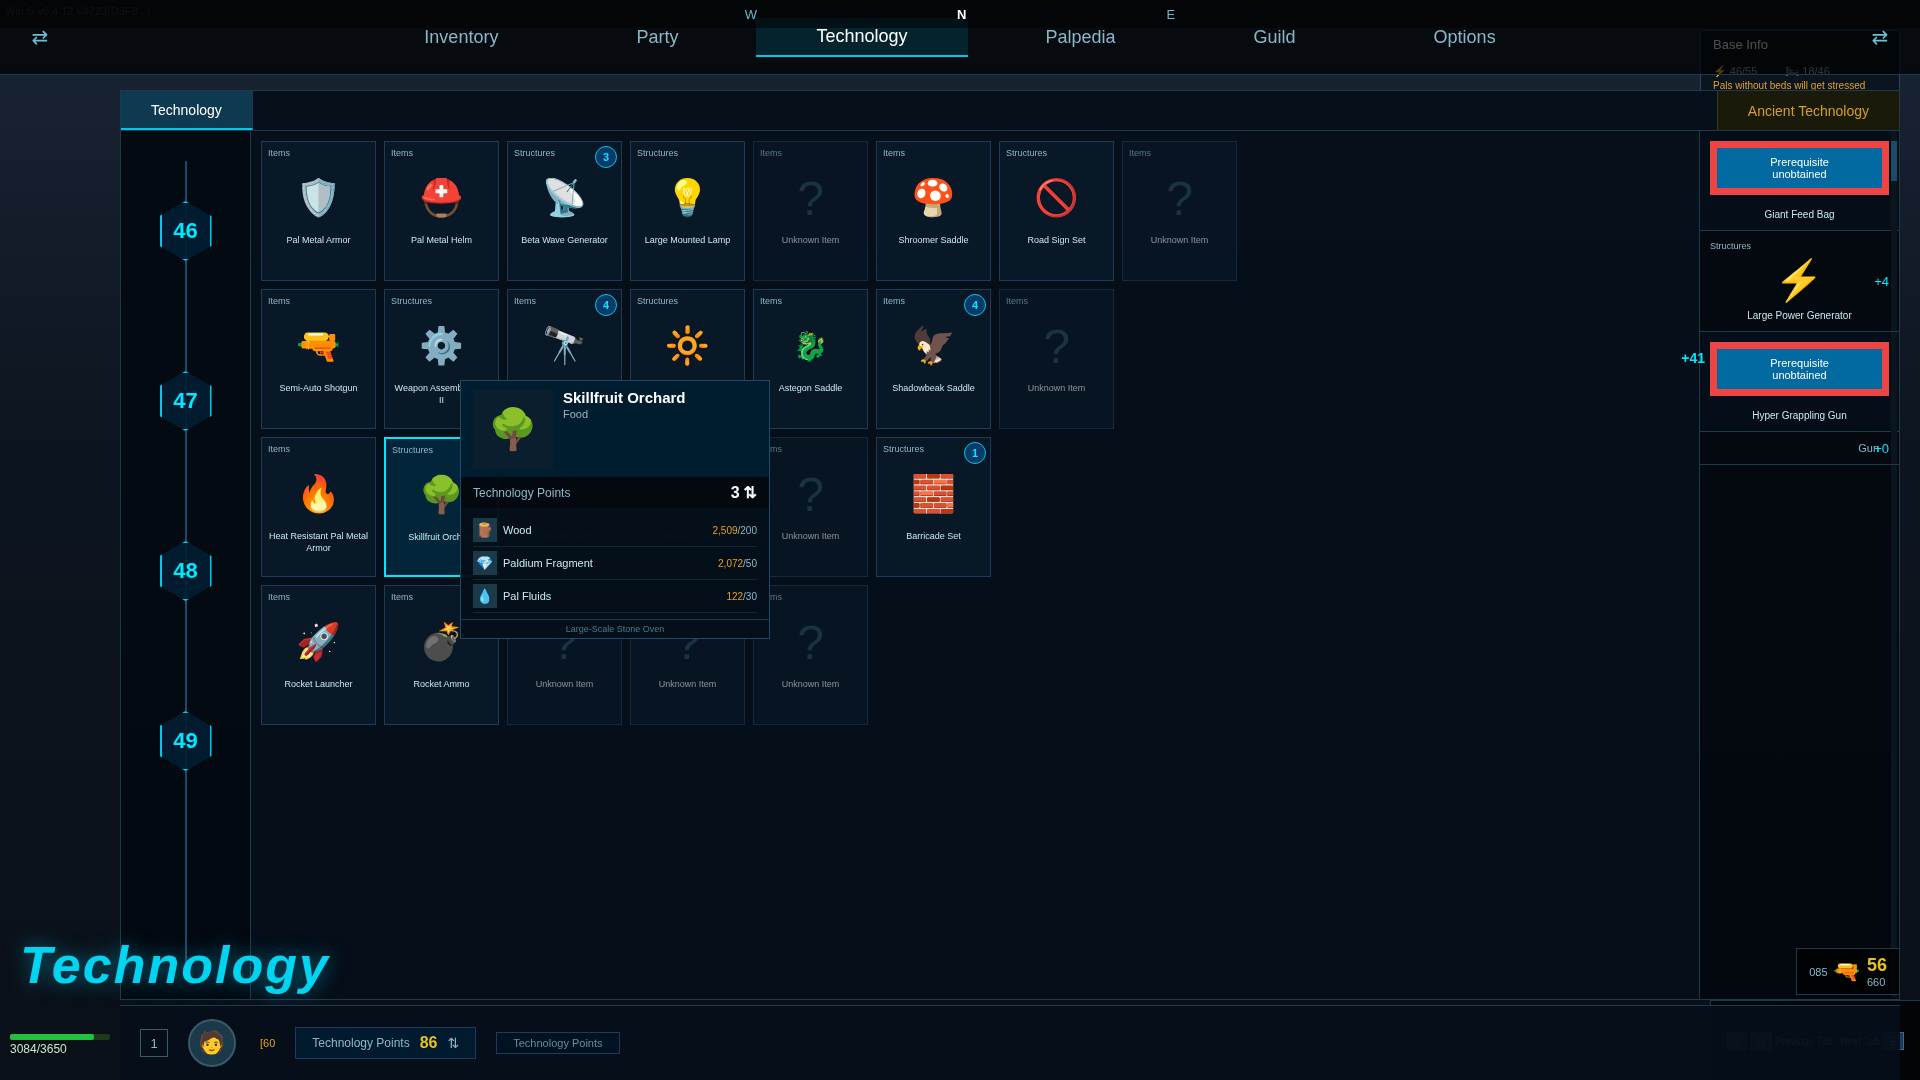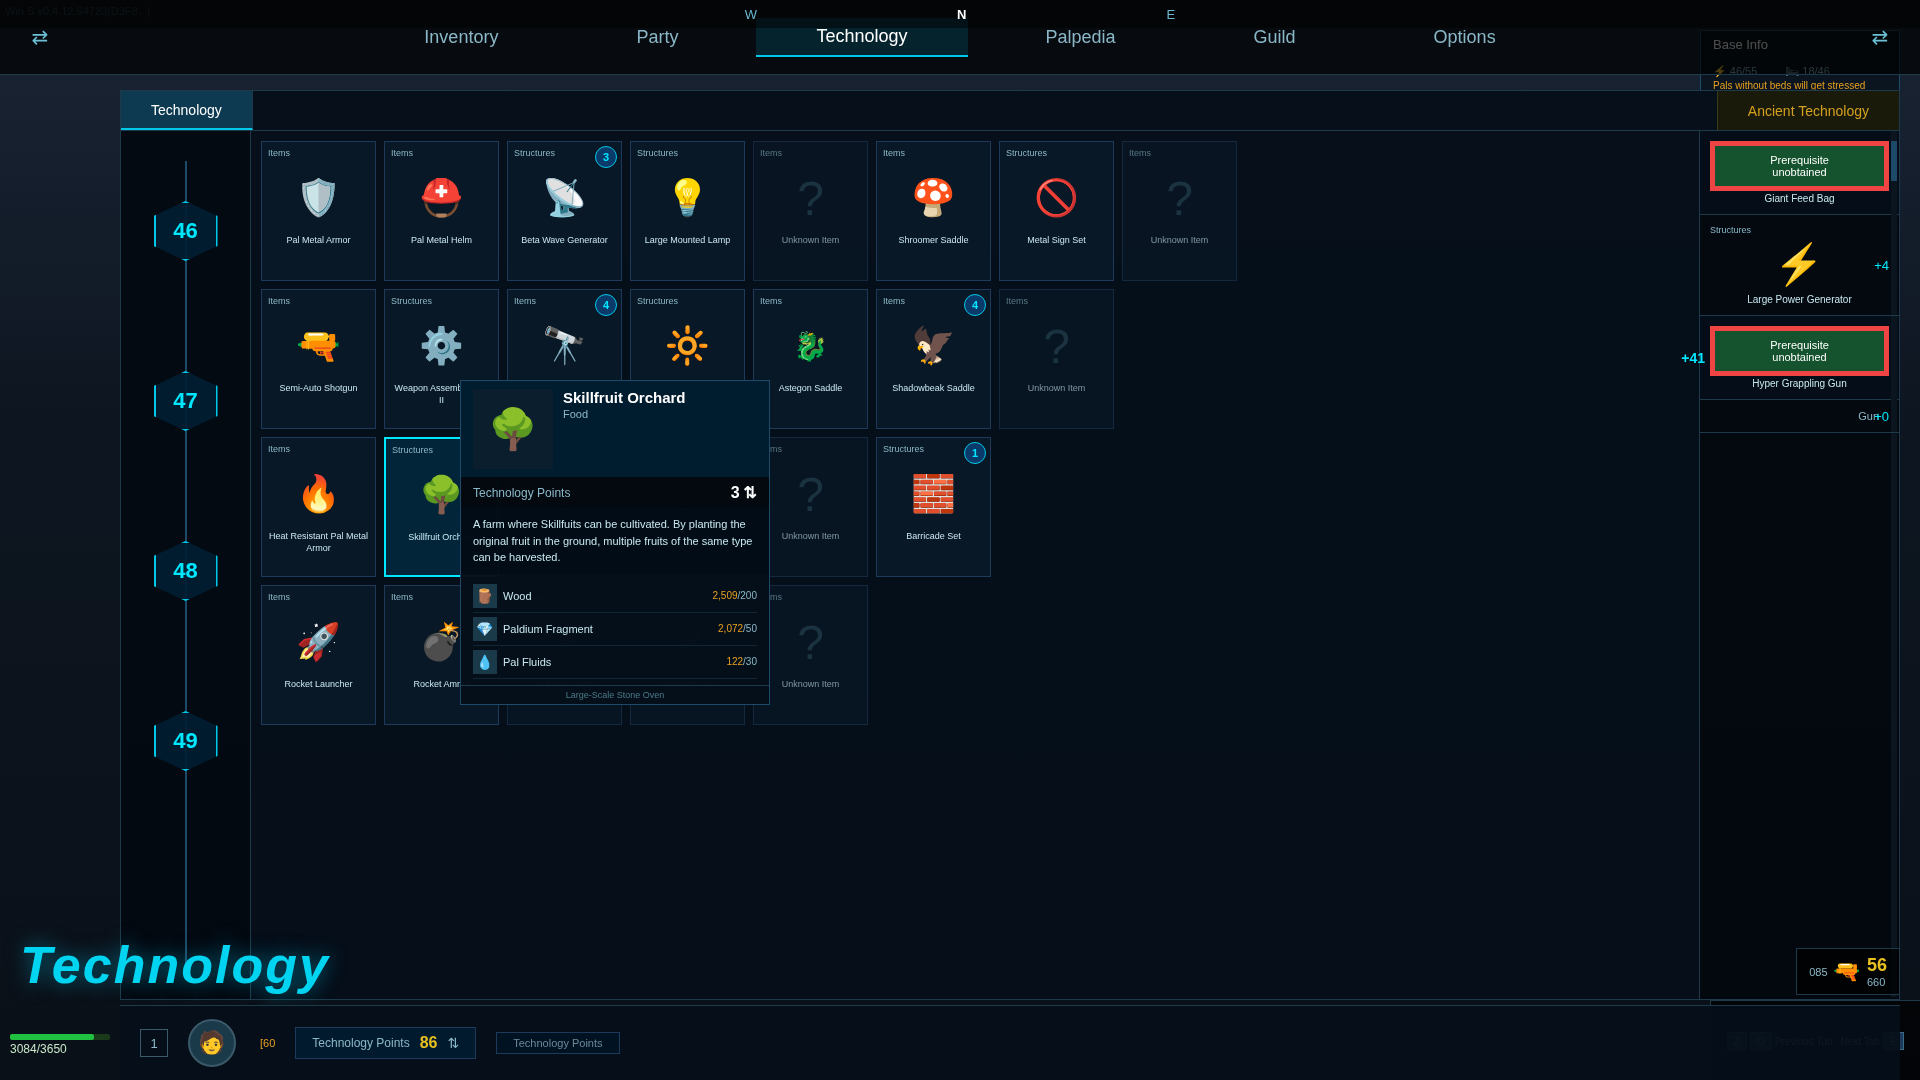--- a/index.html
+++ b/index.html
@@ -164,21 +164,21 @@
       left: 50%;
       top: 30px;
       bottom: 30px;
       width: 2px;
       background: #1e4a6a;
       transform: translateX(-50%);
       z-index: 0;
     }
 
     .level-badge {
-      width: 64px;
+      width: 52px;
       height: 60px;
       border: 2px solid #00c8e8;
       background: rgba(0,30,50,0.9);
       display: flex;
       align-items: center;
       justify-content: center;
       font-size: 22px;
       font-weight: bold;
       color: #00e8ff;
       clip-path: polygon(50% 0%, 100% 25%, 100% 75%, 50% 100%, 0% 75%, 0% 25%);
@@ -281,27 +281,27 @@
     .right-panel-section {
       padding: 10px;
       border-bottom: 1px solid #1e3a4a;
       font-size: 11px;
       color: #8ab8c8;
     }
 
     .prereq-btn {
       width: 100%;
       padding: 8px;
-      background: #14532d;
-      border: 5px solid #ef4444;
+      background: #0369a1;
+      border: 7px solid #ef4444;
       color: #fff;
       font-size: 11px;
       cursor: pointer;
       text-align: center;
-      margin-bottom: 2px;
+      margin-bottom: 14px;
     }
 
     .right-item-name {
       font-size: 10px;
       color: #c8e8f0;
       text-align: center;
     }
 
     .plus-badge {
       position: absolute;
@@ -676,21 +676,21 @@
           <div class="tech-card-name">Unknown Item</div>
         </div>
         <div class="tech-card">
           <div class="tech-card-category">Items</div>
           <div class="tech-card-icon">🍄</div>
           <div class="tech-card-name">Shroomer Saddle</div>
         </div>
         <div class="tech-card">
           <div class="tech-card-category">Structures</div>
           <div class="tech-card-icon">🚫</div>
-          <div class="tech-card-name">Metal Sign Set</div>
+          <div class="tech-card-name">Road Sign Set</div>
         </div>
         <div class="tech-card locked">
           <div class="tech-card-category">Items</div>
           <div class="tech-card-icon unknown">?</div>
           <div class="tech-card-name">Unknown Item</div>
         </div>
       </div>
 
       <div class="tech-row">
         <div class="tech-card">
@@ -843,21 +843,20 @@
     </div>
   </div>
 
   <div class="tooltip-tech-points">
     <span>Technology Points</span>
     <span class="tooltip-pts-value">
       <span>3</span> ⇅
     </span>
   </div>
 
-  <div class="tooltip-desc">A farm where Skillfuits can be cultivated. By planting the original fruit in the ground, multiple fruits of the same type can be harvested.</div>
 
   <div class="tooltip-materials">
     <div class="mat-row">
       <div class="mat-icon">🪵</div>
       <span class="mat-name">Wood</span>
       <span class="mat-count">
         <span class="have">2,509</span>/200
       </span>
     </div>
     <div class="mat-row">

